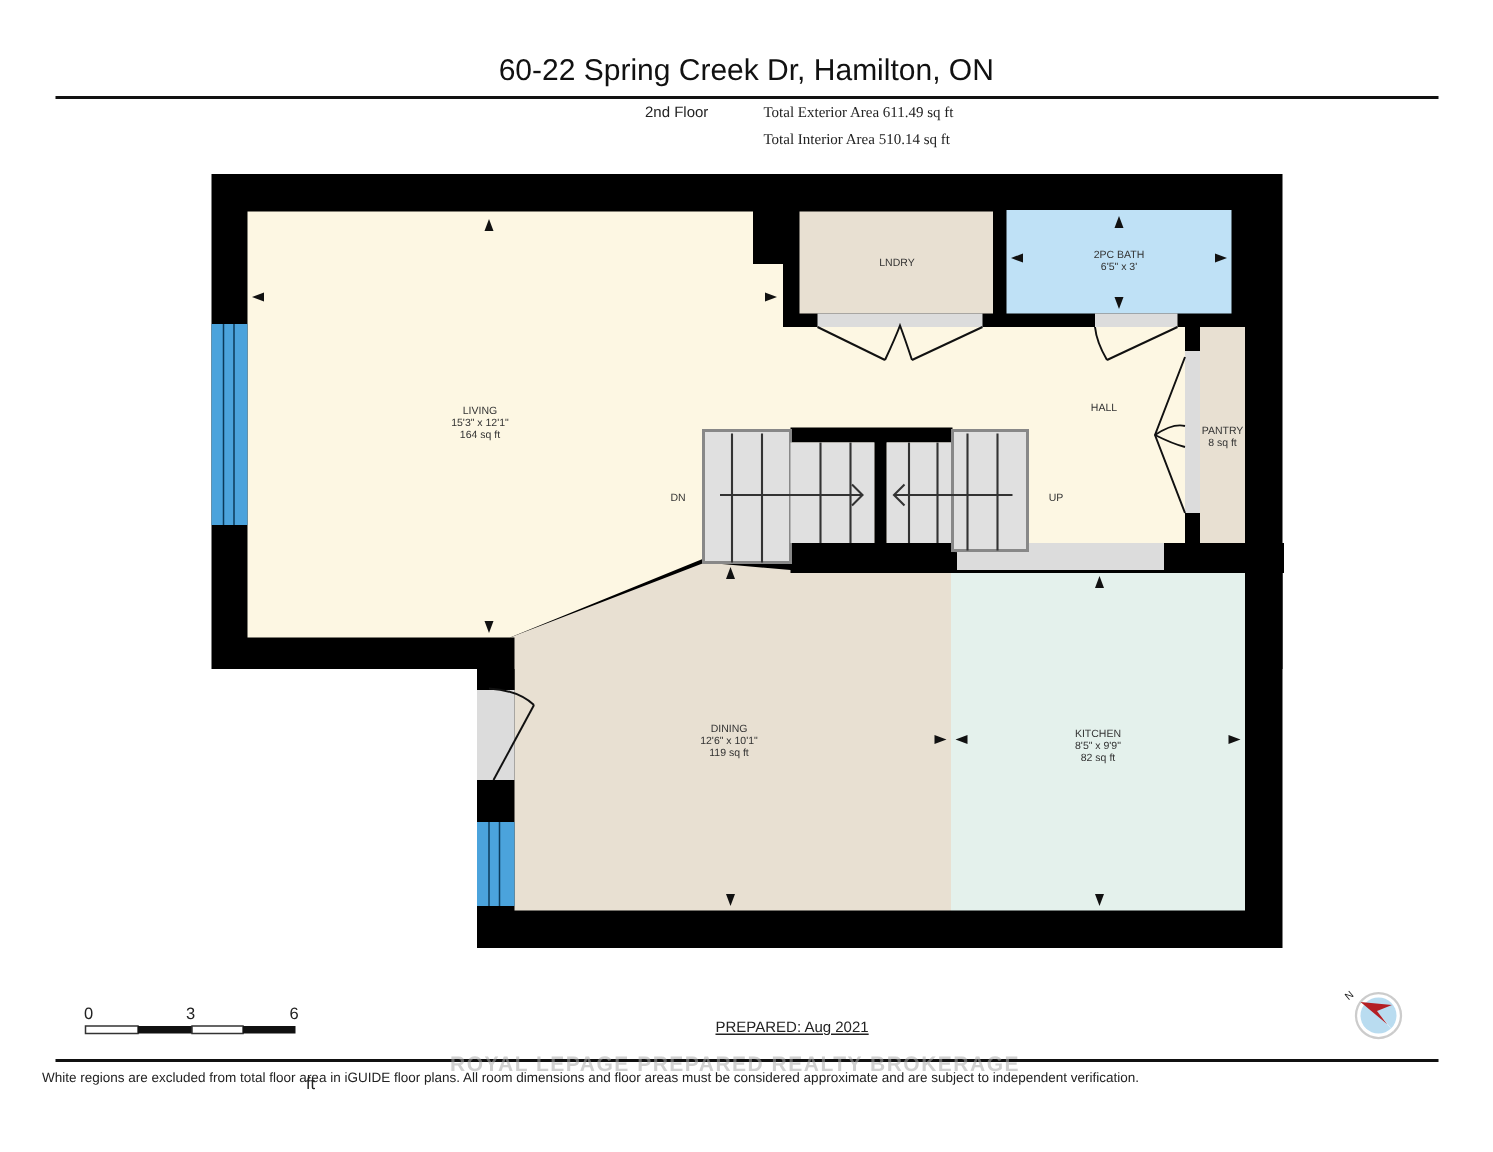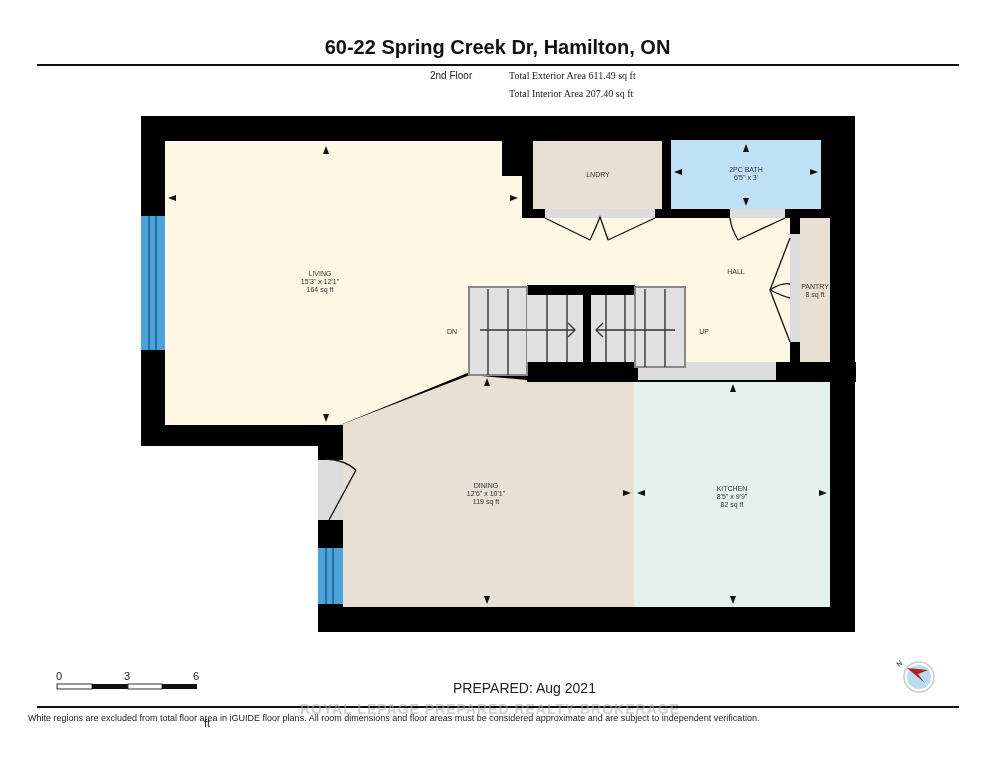--- a/index.html
+++ b/index.html
@@ -1,35 +1,35 @@
 <!DOCTYPE html>
 <html><head>
 <meta charset="utf-8">
 <style>
   html,body{margin:0;padding:0;background:#fff;}
   body{width:995px;height:768px;position:relative;overflow:hidden;font-family:"Liberation Sans",sans-serif;color:#222;}
-  .title{position:absolute;left:0;top:36px;width:995px;text-align:center;font-weight:bold;font-size:20px;color:#111;}
+  .title{position:absolute;left:0;top:36px;width:995px;text-align:center;font-weight:normal;font-size:20px;color:#111;}
   .rule{position:absolute;left:37px;width:922px;height:2px;background:#111;}
   .floor-label{position:absolute;left:430px;top:70px;font-size:10px;font-weight:normal;}
   .area-line{position:absolute;left:509px;font-size:10px;color:#222;font-family:Liberation Serif, serif;}
   svg.plan{position:absolute;left:0;top:0;}
   .room-label{font-family:"Liberation Sans",sans-serif;font-size:7px;fill:#333;text-anchor:middle;}
   .scale-num{position:absolute;font-size:11px;color:#222;}
-  .prepared{position:absolute;left:453px;top:680px;font-size:14px;}
+  .prepared{position:absolute;left:477px;top:680px;font-size:10px;text-decoration:underline;}
   .disclaimer{position:absolute;left:28px;top:713px;font-size:9px;color:#222;}
   .watermark{position:absolute;left:300px;top:701px;font-size:14px;letter-spacing:1px;color:rgba(170,170,170,0.55);font-weight:bold;}
 </style>
 </head>
 <body>
 
 <div class="title">60-22 Spring Creek Dr, Hamilton, ON</div>
 <div class="rule" style="top:64px;"></div>
 <div class="floor-label">2nd Floor</div>
 <div class="area-line" style="top:70px;">Total Exterior Area 611.49 sq ft</div>
-<div class="area-line" style="top:88px;">Total Interior Area 207.40 sq ft</div>
+<div class="area-line" style="top:88px;">Total Interior Area 510.14 sq ft</div>
 
 <svg class="plan" width="995" height="768">
 
   <g>
     <rect x="141" y="116" width="714" height="330" fill="#000"></rect>
     <rect x="318" y="380" width="537" height="252" fill="#000"></rect>
   </g>
 
   <polygon fill="#fdf7e3" points="165,141 502,141 502,176 522,176 522,218 790,218 790,368 640,368 470,372 340,425 165,425"></polygon>
   <polygon fill="#e8e0d2" points="340,425 470,375 527,380 634,380 634,607 343,607 343,425"></polygon>

